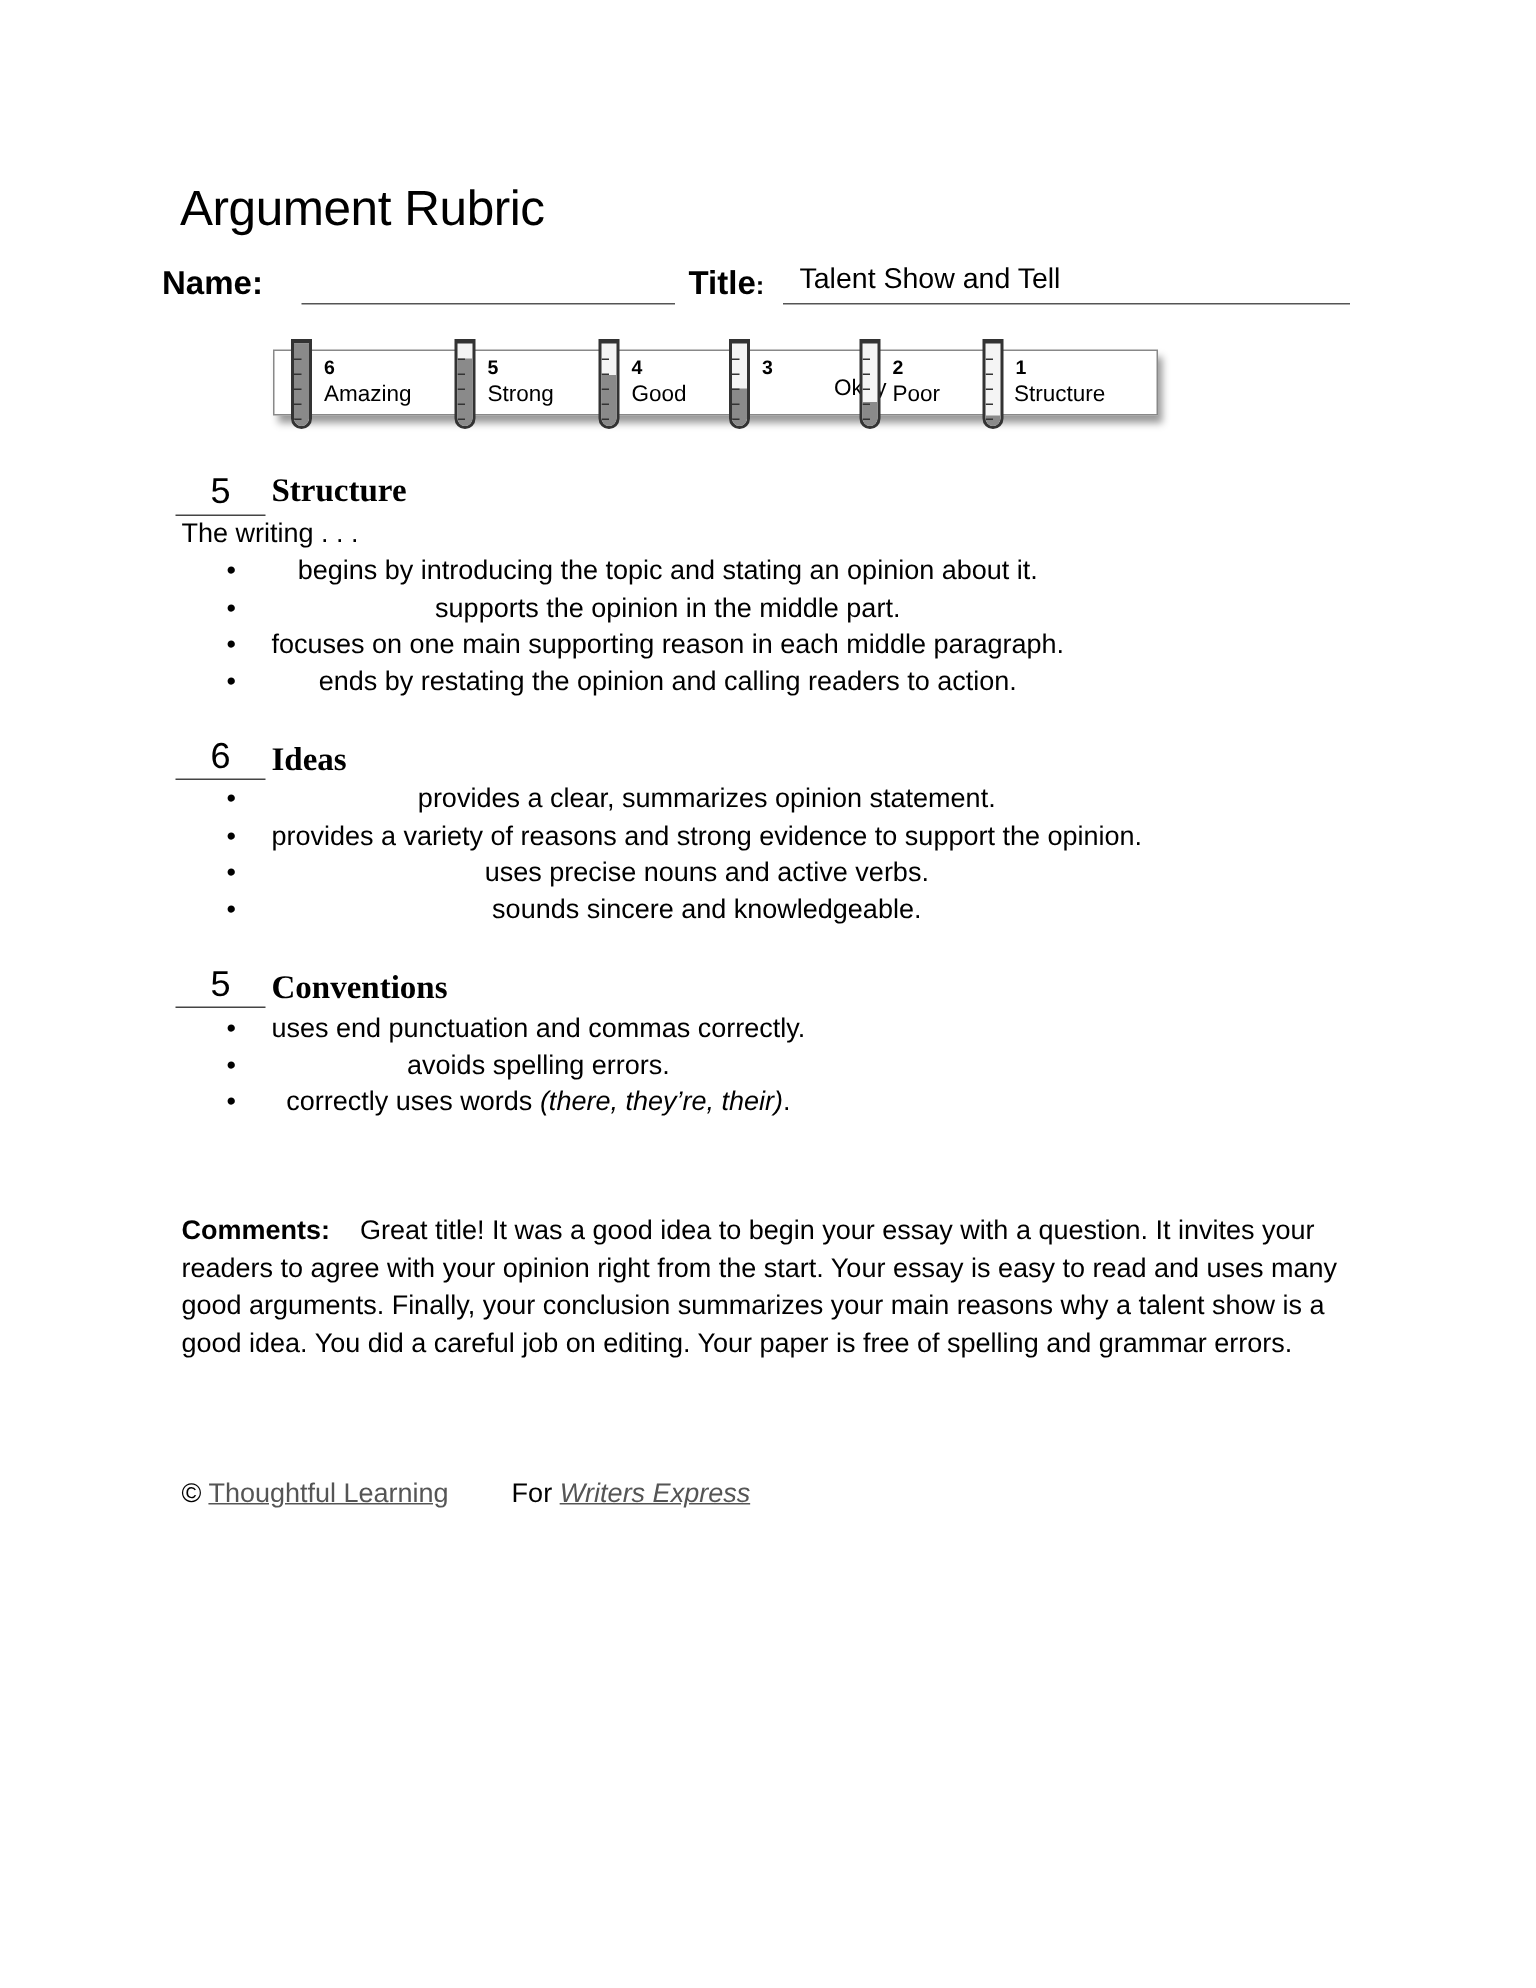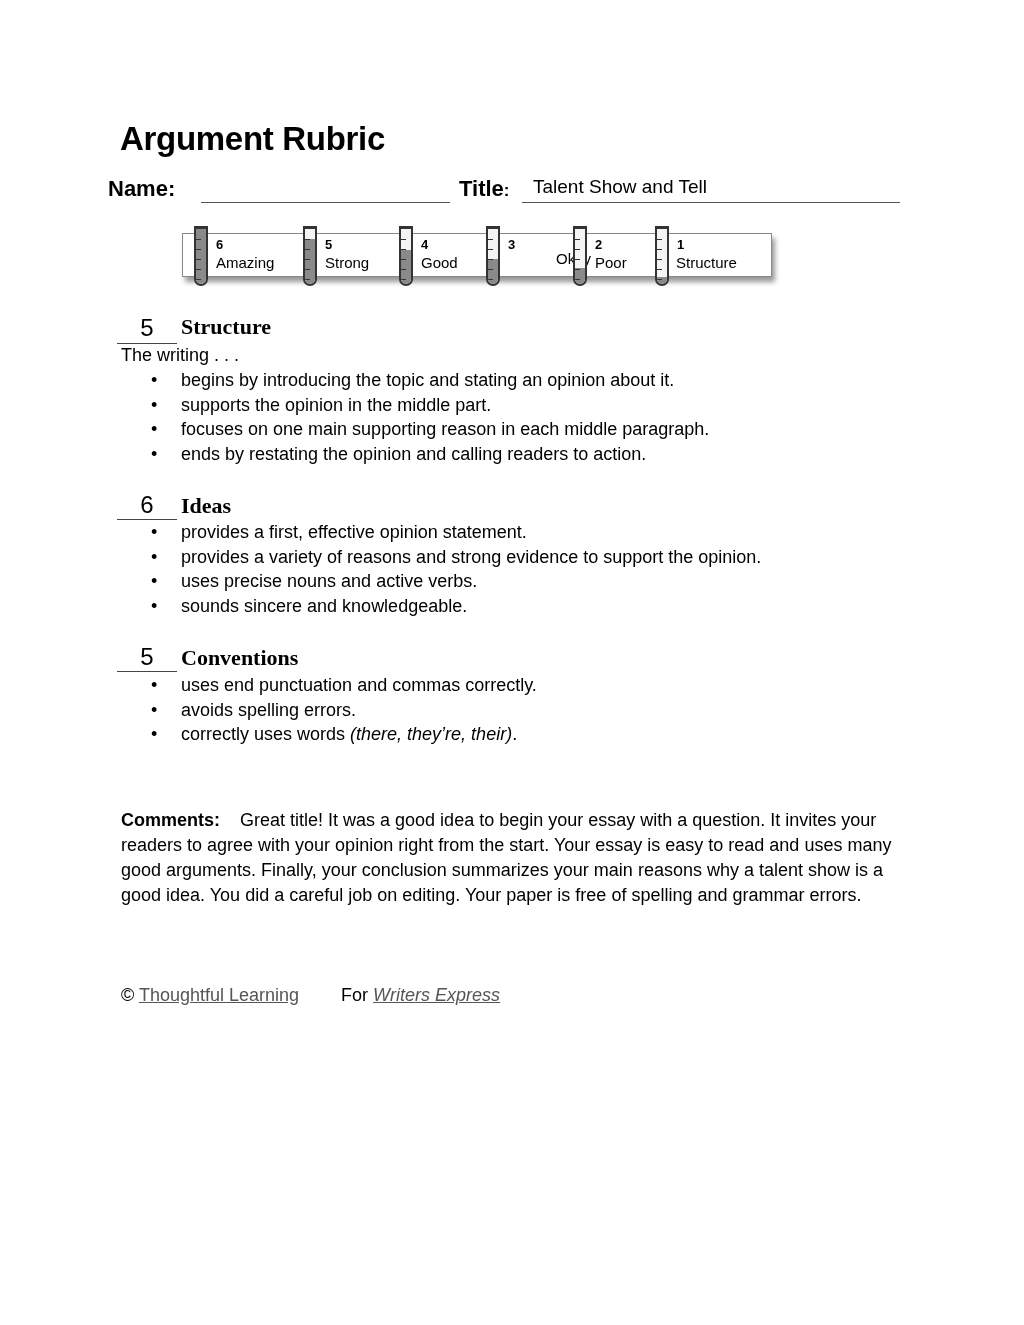--- a/index.html
+++ b/index.html
@@ -1,19 +1,19 @@
 <!DOCTYPE html>
 <html><head>
 <meta charset="utf-8">
 <style>
   html, body { margin: 0; padding: 0; background: #ffffff; }
   body { width: 1024px; height: 1325px; position: relative; font-family: "Liberation Sans", sans-serif; color: #000; overflow: hidden; }
   .abs { position: absolute; }
 
-  .doc-title { left: 120px; top: 120px; font-size: 33px; font-weight: bold; letter-spacing: -0.3px; }
+  .doc-title { left: 120px; top: 120px; font-size: 33px; font-weight: normal; letter-spacing: -0.3px; }
 
   .field-label { font-size: 22px; font-weight: bold; }
   .name-label { left: 108px; top: 176px; }
   .name-line { left: 201px; top: 202px; width: 249px; border-bottom: 1.5px solid #555; }
   .title-label { left: 459px; top: 176px; }
   .title-colon { font-size: 17px; }
   .title-line { left: 522px; top: 202px; width: 378px; border-bottom: 1.5px solid #555; }
   .title-value { left: 533px; top: 176px; font-size: 19px; }
 
   
@@ -23,21 +23,21 @@
   .tube .tick { position: absolute; left: 0; width: 5px; height: 1px; background: #333; }
   .scale-num { position: absolute; font-size: 13px; font-weight: bold; }
   .scale-word { position: absolute; font-size: 15px; }
 
   
   .score { position: absolute; width: 60px; text-align: center; font-size: 24px; }
   .score-line { position: absolute; width: 60px; border-bottom: 1.2px solid #444; }
   .sec-title { position: absolute; font-size: 22px; font-weight: bold; font-family: Liberation Serif, serif; }
   .intro { position: absolute; font-size: 18px; }
   ul.crit { position: absolute; margin: 0; padding: 0; list-style: none; }
-  ul.crit li { position: relative; font-size: 18px; line-height: 24.6px; padding-left: 60px; }
+  ul.crit li { position: relative; font-size: 18px; line-height: 24.6px; padding-left: 60px; text-align: center; }
   ul.crit li::before { content: "•"; position: absolute; left: 30px; font-size: 18px; }
   .ital { font-style: italic; }
 
   .comments { left: 121px; top: 808px; width: 790px; font-size: 18px; line-height: 25px; }
   .comments-label { font-weight: bold; margin-right: 20px; }
 
   .footer { left: 121px; top: 985px; font-size: 18px; color: #000; }
   .footer a { color: #555; text-decoration: underline; }
   .footer .gap { display: inline-block; width: 42px; }
 </style>
@@ -135,21 +135,21 @@
     <li>focuses on one main supporting reason in each middle paragraph.</li>
     <li>ends by restating the opinion and calling readers to action.</li>
   </ul>
 </div>
 
 <div>
   <div class="score" style="left:117px;top:491px;">6</div>
   <div class="score-line" style="left:117px;top:519px;"></div>
   <div class="sec-title" style="left:181px;top:493px;">Ideas</div>
   <ul class="crit" style="left:121px;top:520px;">
-    <li>provides a first, effective opinion statement.</li>
+    <li>provides a clear, summarizes opinion statement.</li>
     <li>provides a variety of reasons and strong evidence to support the opinion.</li>
     <li>uses precise nouns and active verbs.</li>
     <li>sounds sincere and knowledgeable.</li>
   </ul>
 </div>
 
 <div>
   <div class="score" style="left:117px;top:643px;">5</div>
   <div class="score-line" style="left:117px;top:671px;"></div>
   <div class="sec-title" style="left:181px;top:645px;">Conventions</div>

